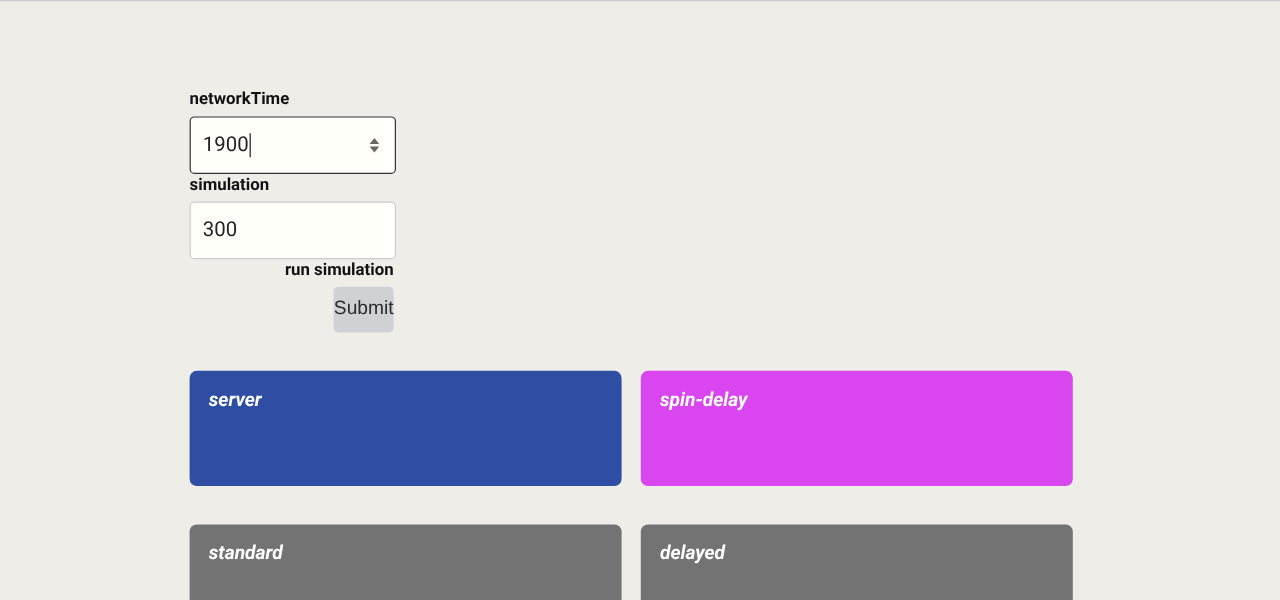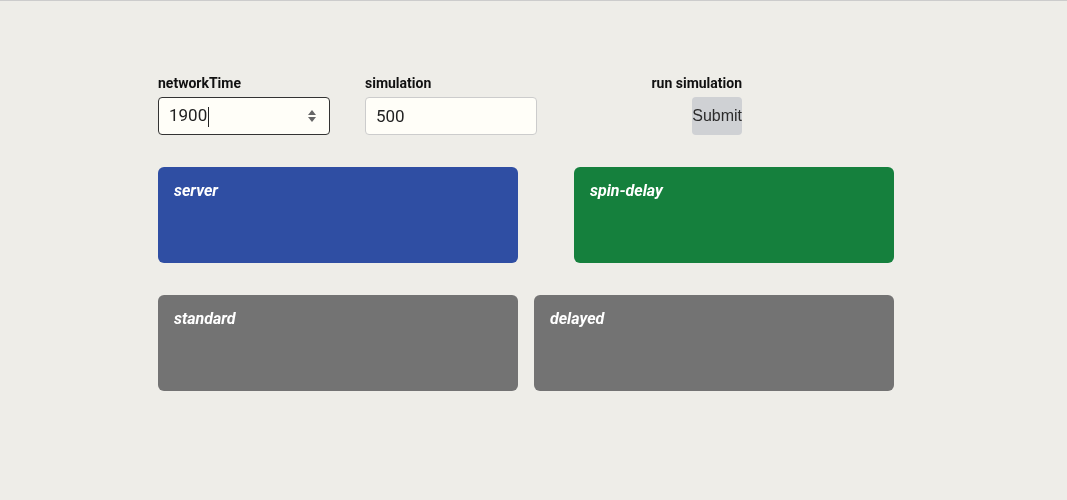--- a/index.html
+++ b/index.html
@@ -13,22 +13,23 @@
       width: 1067px;
       height: 500px;
       overflow: hidden;
       border-top: 1px solid #ccc;
     }
     .container {
       padding: 74px 158px 0 158px;
     }
     .controls {
       display: flex;
-      gap: 35px;
+      gap: 1px;
       margin-bottom: 32px;
+      flex-direction: column;
     }
     .field {
       display: flex;
       flex-direction: column;
       width: 172px;
     }
     .field-wide {
       width: 172px;
     }
     .label {
@@ -37,21 +38,21 @@
       color: #111;
       margin-bottom: 6px;
     }
     .num-input {
       position: relative;
       display: flex;
       align-items: center;
       background: #fffef8;
       border: 1px solid #ccc;
       border-radius: 4px;
-      height: 38px;
+      height: 48px;
       padding: 0 10px;
       font-size: 17px;
       color: #222;
     }
     .num-input.focused {
       border: 1px solid #333;
     }
     .num-input .value {
       flex: 1;
     }
@@ -113,21 +114,21 @@
     }
     .card {
       height: 96px;
       border-radius: 6px;
       padding: 14px 16px;
       color: #fff;
       font-size: 16px;
       font-weight: 700;
     }
     .card.blue { background: #2f4ea3; }
-    .card.green { background: #15803d; margin-left: 40px; }
+    .card.green { background: #d946ef; }
     .card.brown { background: #737373; }
   </style>
 </head>
 <body>
 
 <div class="container">
 
   <div class="controls">
 
     <div class="field field-wide">
@@ -138,21 +139,21 @@
           <div class="tri up"></div>
           <div class="tri down"></div>
         </div>
       </div>
     </div>
 
 
     <div class="field field-wide">
       <span class="label">simulation</span>
       <div class="num-input">
-        <span class="value">500</span>
+        <span class="value">300</span>
       </div>
     </div>
 
     <div class="submit-wrap">
       <span class="label">run simulation</span>
       <button class="submit-btn">Submit</button>
     </div>
 
   </div>
 

